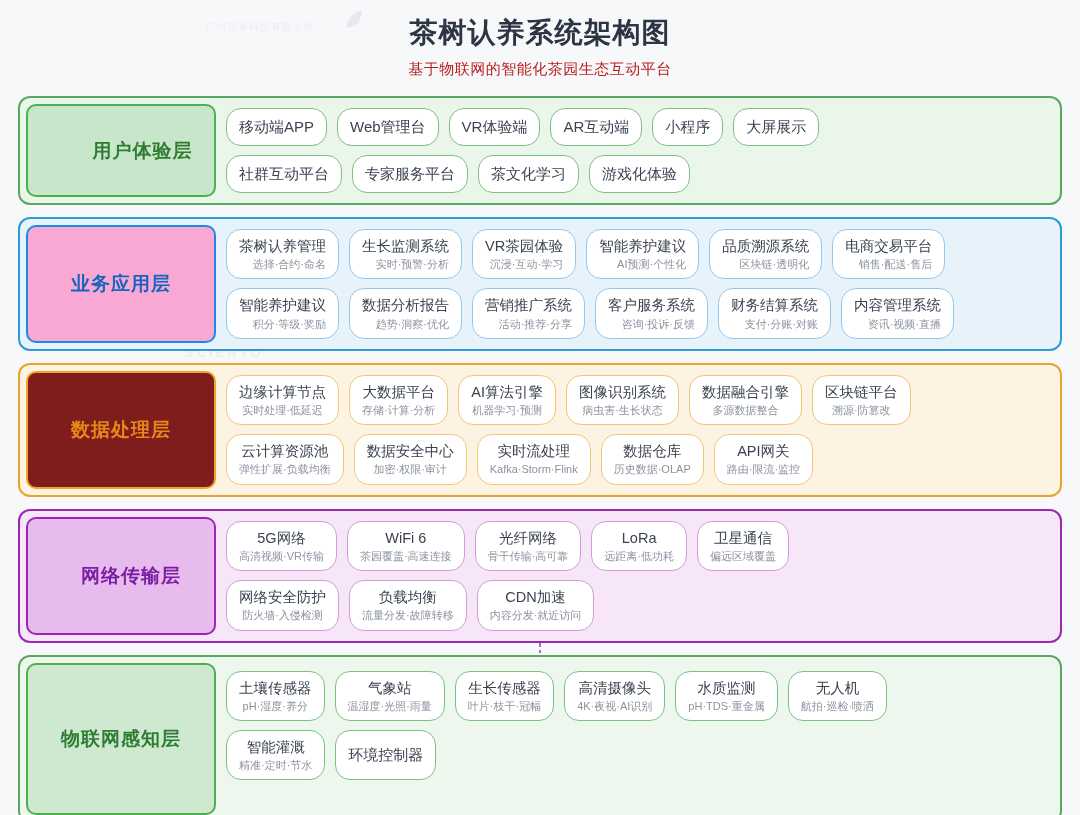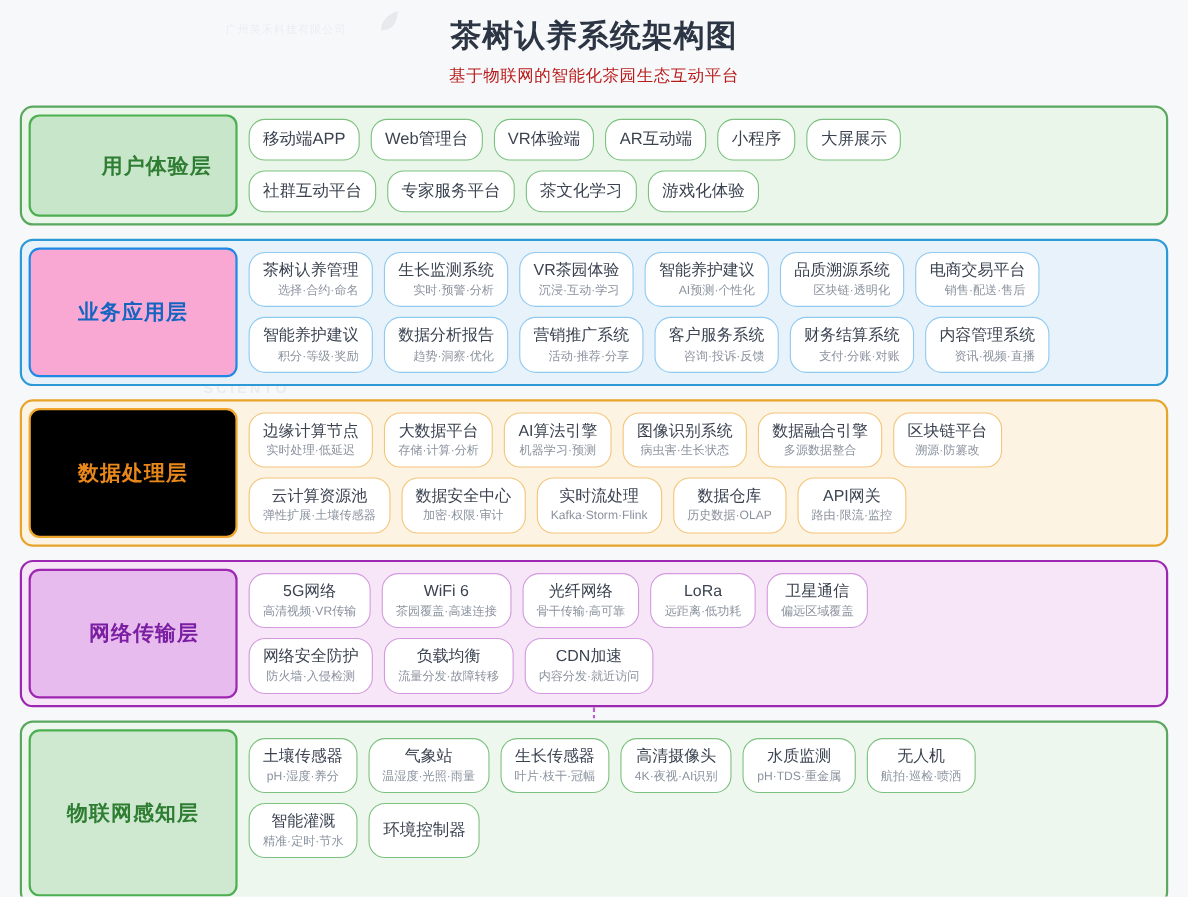--- a/index.html
+++ b/index.html
@@ -63,21 +63,21 @@
   
   .l-green  { background: #eaf6ea; border-color: #5aa75f; }
   .l-green  > .layer-label { background: #c8e6c9; border-color: #4caf50; color: #2e7d32; padding-left: 43px; }
   .l-green  .card { border-color: #7cc17f; }
 
   .l-blue   { background: #e7f2fb; border-color: #2d9ad6; }
   .l-blue   > .layer-label { background: #f9a8d4; border-color: #1e88e5; color: #1565c0; }
   .l-blue   .card { border-color: #90caf0; text-align: right; }
 
   .l-orange { background: #fdf3e2; border-color: #e6a42a; }
-  .l-orange > .layer-label { background: #000000; border-color: #f0a52c; color: #e8871a; }
+  .l-orange > .layer-label { background: #7f1d1d; border-color: #f0a52c; color: #e8871a; }
   .l-orange .card { border-color: #f3c578; }
 
   .l-purple { background: #f6e6f8; border-color: #9c27b0; }
   .l-purple > .layer-label { background: #e8bbef; border-color: #9c27b0; color: #7b1fa2; padding-left: 20px; }
   .l-purple .card { border-color: #d39ade; }
 
   .l-green2 { background: #eef7ee; border-color: #5aa75f; }
   .l-green2 > .layer-label { background: #cfe9d0; border-color: #4caf50; color: #2e7d32; }
   .l-green2 .card { border-color: #7cc17f; }
 
@@ -251,21 +251,21 @@
               <div class="cs">多源数据整合</div>
             </div>
             <div class="card">
               <div class="ct">区块链平台</div>
               <div class="cs">溯源·防篡改</div>
             </div>
           </div>
           <div class="row">
             <div class="card">
               <div class="ct">云计算资源池</div>
-              <div class="cs">弹性扩展·土壤传感器</div>
+              <div class="cs">弹性扩展·负载均衡</div>
             </div>
             <div class="card">
               <div class="ct">数据安全中心</div>
               <div class="cs">加密·权限·审计</div>
             </div>
             <div class="card">
               <div class="ct">实时流处理</div>
               <div class="cs">Kafka·Storm·Flink</div>
             </div>
             <div class="card">

